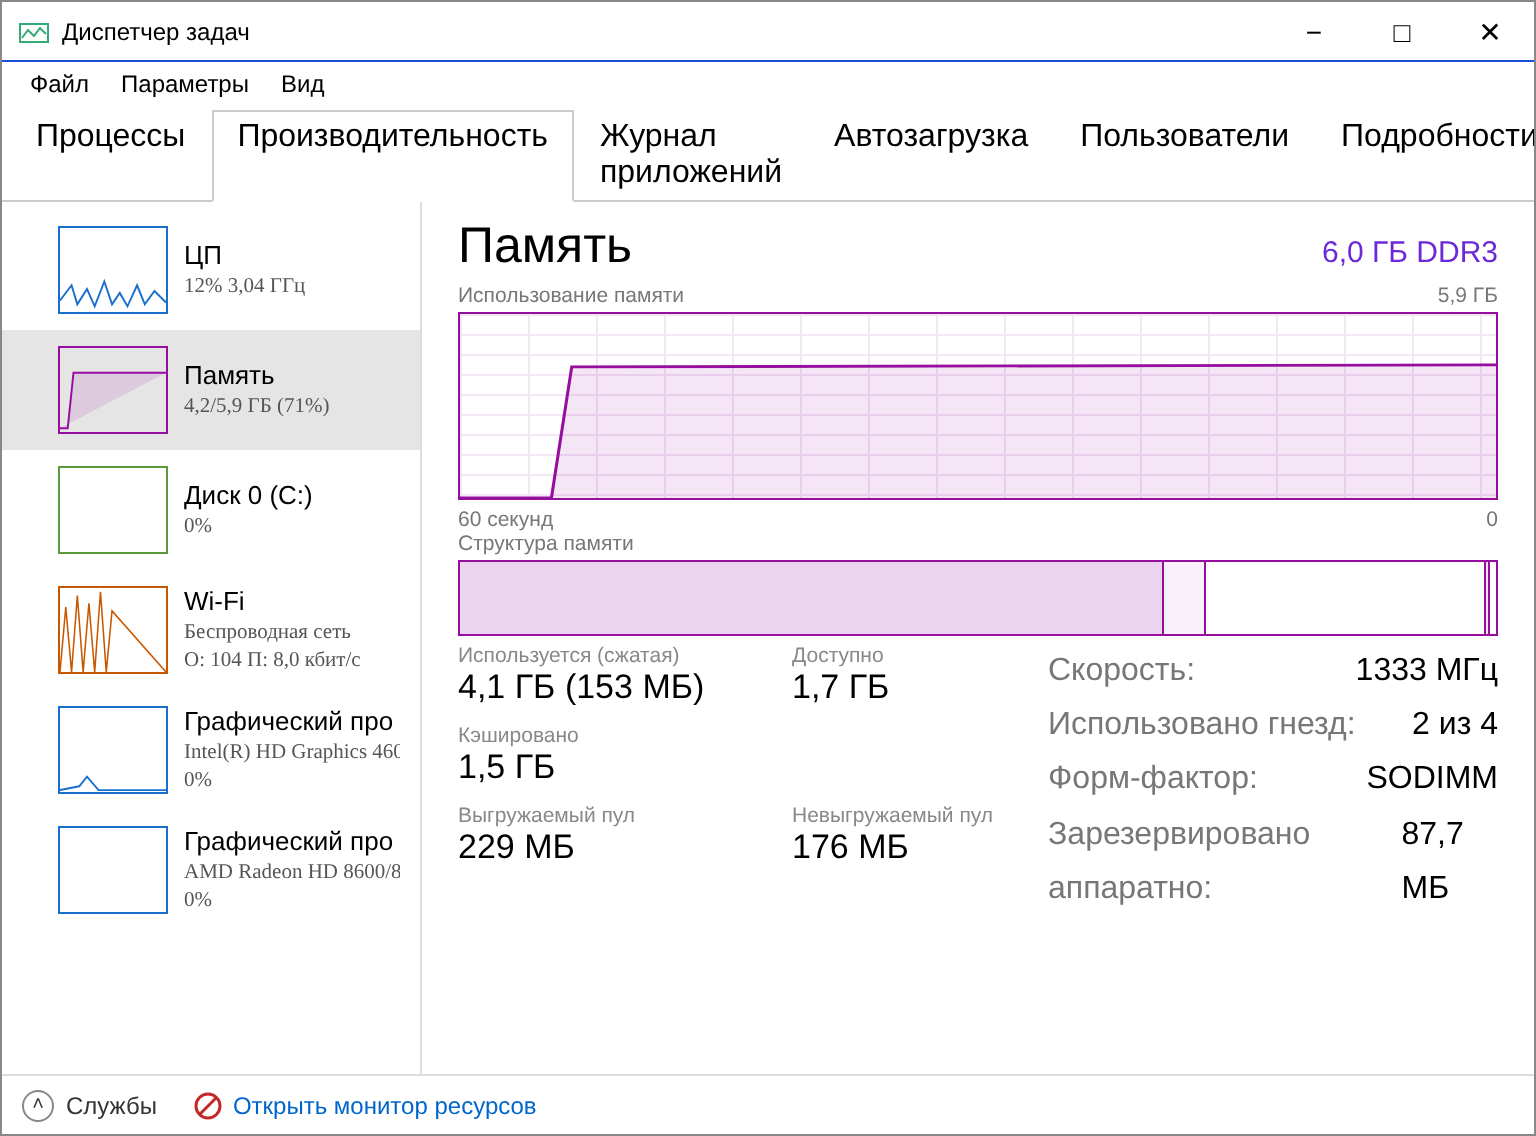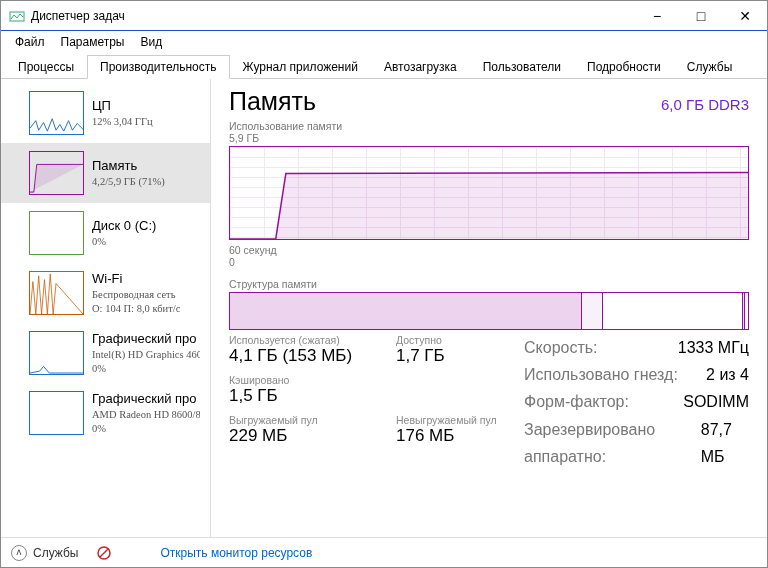--- a/index.html
+++ b/index.html
@@ -47,21 +47,21 @@
   .tabs {
     display: flex;
     padding-left: 4px;
     margin-top: 2px;
     border-bottom: 1px solid #ccc;
   }
   .tab {
     padding: 4px 12px;
     border: 1px solid transparent;
     border-bottom: none;
-    font-size: 12px;
+    font-size: 16px;
     position: relative;
   }
   .tab.active {
     border: 1px solid #ccc;
     border-bottom: 1px solid #fff;
     background: #fff;
     margin-bottom: -1px;
   }
   
   .main {
@@ -102,21 +102,21 @@
   .detail-header {
     display: flex;
     justify-content: space-between;
     align-items: baseline;
     margin-bottom: 2px;
   }
   .detail-title { font-size: 25px; font-weight: 400; }
   .detail-right { font-size: 15px; color: #6d28d9; }
   .chart-label-row {
     display: flex; justify-content: space-between;
-    font-size: 10.5px; color: #777; margin-top: 4px; flex-direction: column;
+    font-size: 10.5px; color: #777; margin-top: 4px;
   }
   .big-chart {
     height: 94px;
     border: 1px solid #960e9e;
     position: relative;
     background-image: repeating-linear-gradient(to right, #f3e6f5 0, #f3e6f5 1px, transparent 1px, transparent 34px),
                       repeating-linear-gradient(to bottom, #f3e6f5 0, #f3e6f5 1px, transparent 1px, transparent 10px);
     margin-top: 2px;
   }
   .big-chart svg { position: absolute; inset: 0; }
@@ -142,21 +142,21 @@
   
   .footer {
     height: 30px;
     border-top: 1px solid #ddd;
     display: flex;
     align-items: center;
     padding: 0 10px;
     font-size: 12px;
   }
   .footer .less { display: flex; align-items: center; margin-right: 18px; color: #333;}
-  .footer .res-link { color: #0066cc; display: flex; align-items: center; gap: 44px;}
+  .footer .res-link { color: #0066cc; display: flex; align-items: center;}
   .circle { width: 16px; height: 16px; border: 1px solid #888; border-radius: 50%; display: flex; align-items: center; justify-content: center; margin-right: 6px; font-size: 10px;}
 </style>
 </head>
 <body>
 
 <div class="titlebar">
   <svg class="icon" viewBox="0 0 16 16">
       <rect x="1" y="4" width="14" height="9" fill="none" stroke="#3a7" stroke-width="1"></rect>
       <polyline points="2,11 5,7 8,10 11,6 14,9" fill="none" stroke="#3a7" stroke-width="1"></polyline>
     </svg>
@@ -268,21 +268,21 @@
     <div class="big-chart">
       <svg viewBox="0 0 510 94" preserveAspectRatio="none" width="100%" height="100%">
         <path d="M 0,94 L 45,94 L 55,27 L 510,26 L 510,94 Z" fill="rgba(150,14,158,0.10)"></path>
         <polyline points="0,94 45,94 55,27 510,26" stroke="#960e9e" fill="none" stroke-width="1.5"></polyline>
       </svg>
     </div>
     <div class="chart-label-row">
       <span>60 секунд</span>
       <span>0</span>
     </div>
-    <div class="chart-label-row" style="margin-top:10px">
+    <div class="chart-label-row" style="margin-top:0">
       <span>Структура памяти</span>
     </div>
     <div class="small-chart">
       <div class="mem-seg" style="left:0;width:68%;background:rgba(150,14,158,0.18);border-right:1px solid #960e9e"></div>
       <div class="mem-seg" style="left:68%;width:4%;background:rgba(150,14,158,0.06);border-right:1px solid #960e9e"></div>
       <div class="mem-seg" style="left:72%;width:27%;background:#fff;border-right:1px solid #960e9e"></div>
       <div class="mem-seg" style="left:99%;width:0.5%;background:rgba(150,14,158,0.12);border-right:1px solid #960e9e"></div>
     </div>
 
     <div class="stats">

